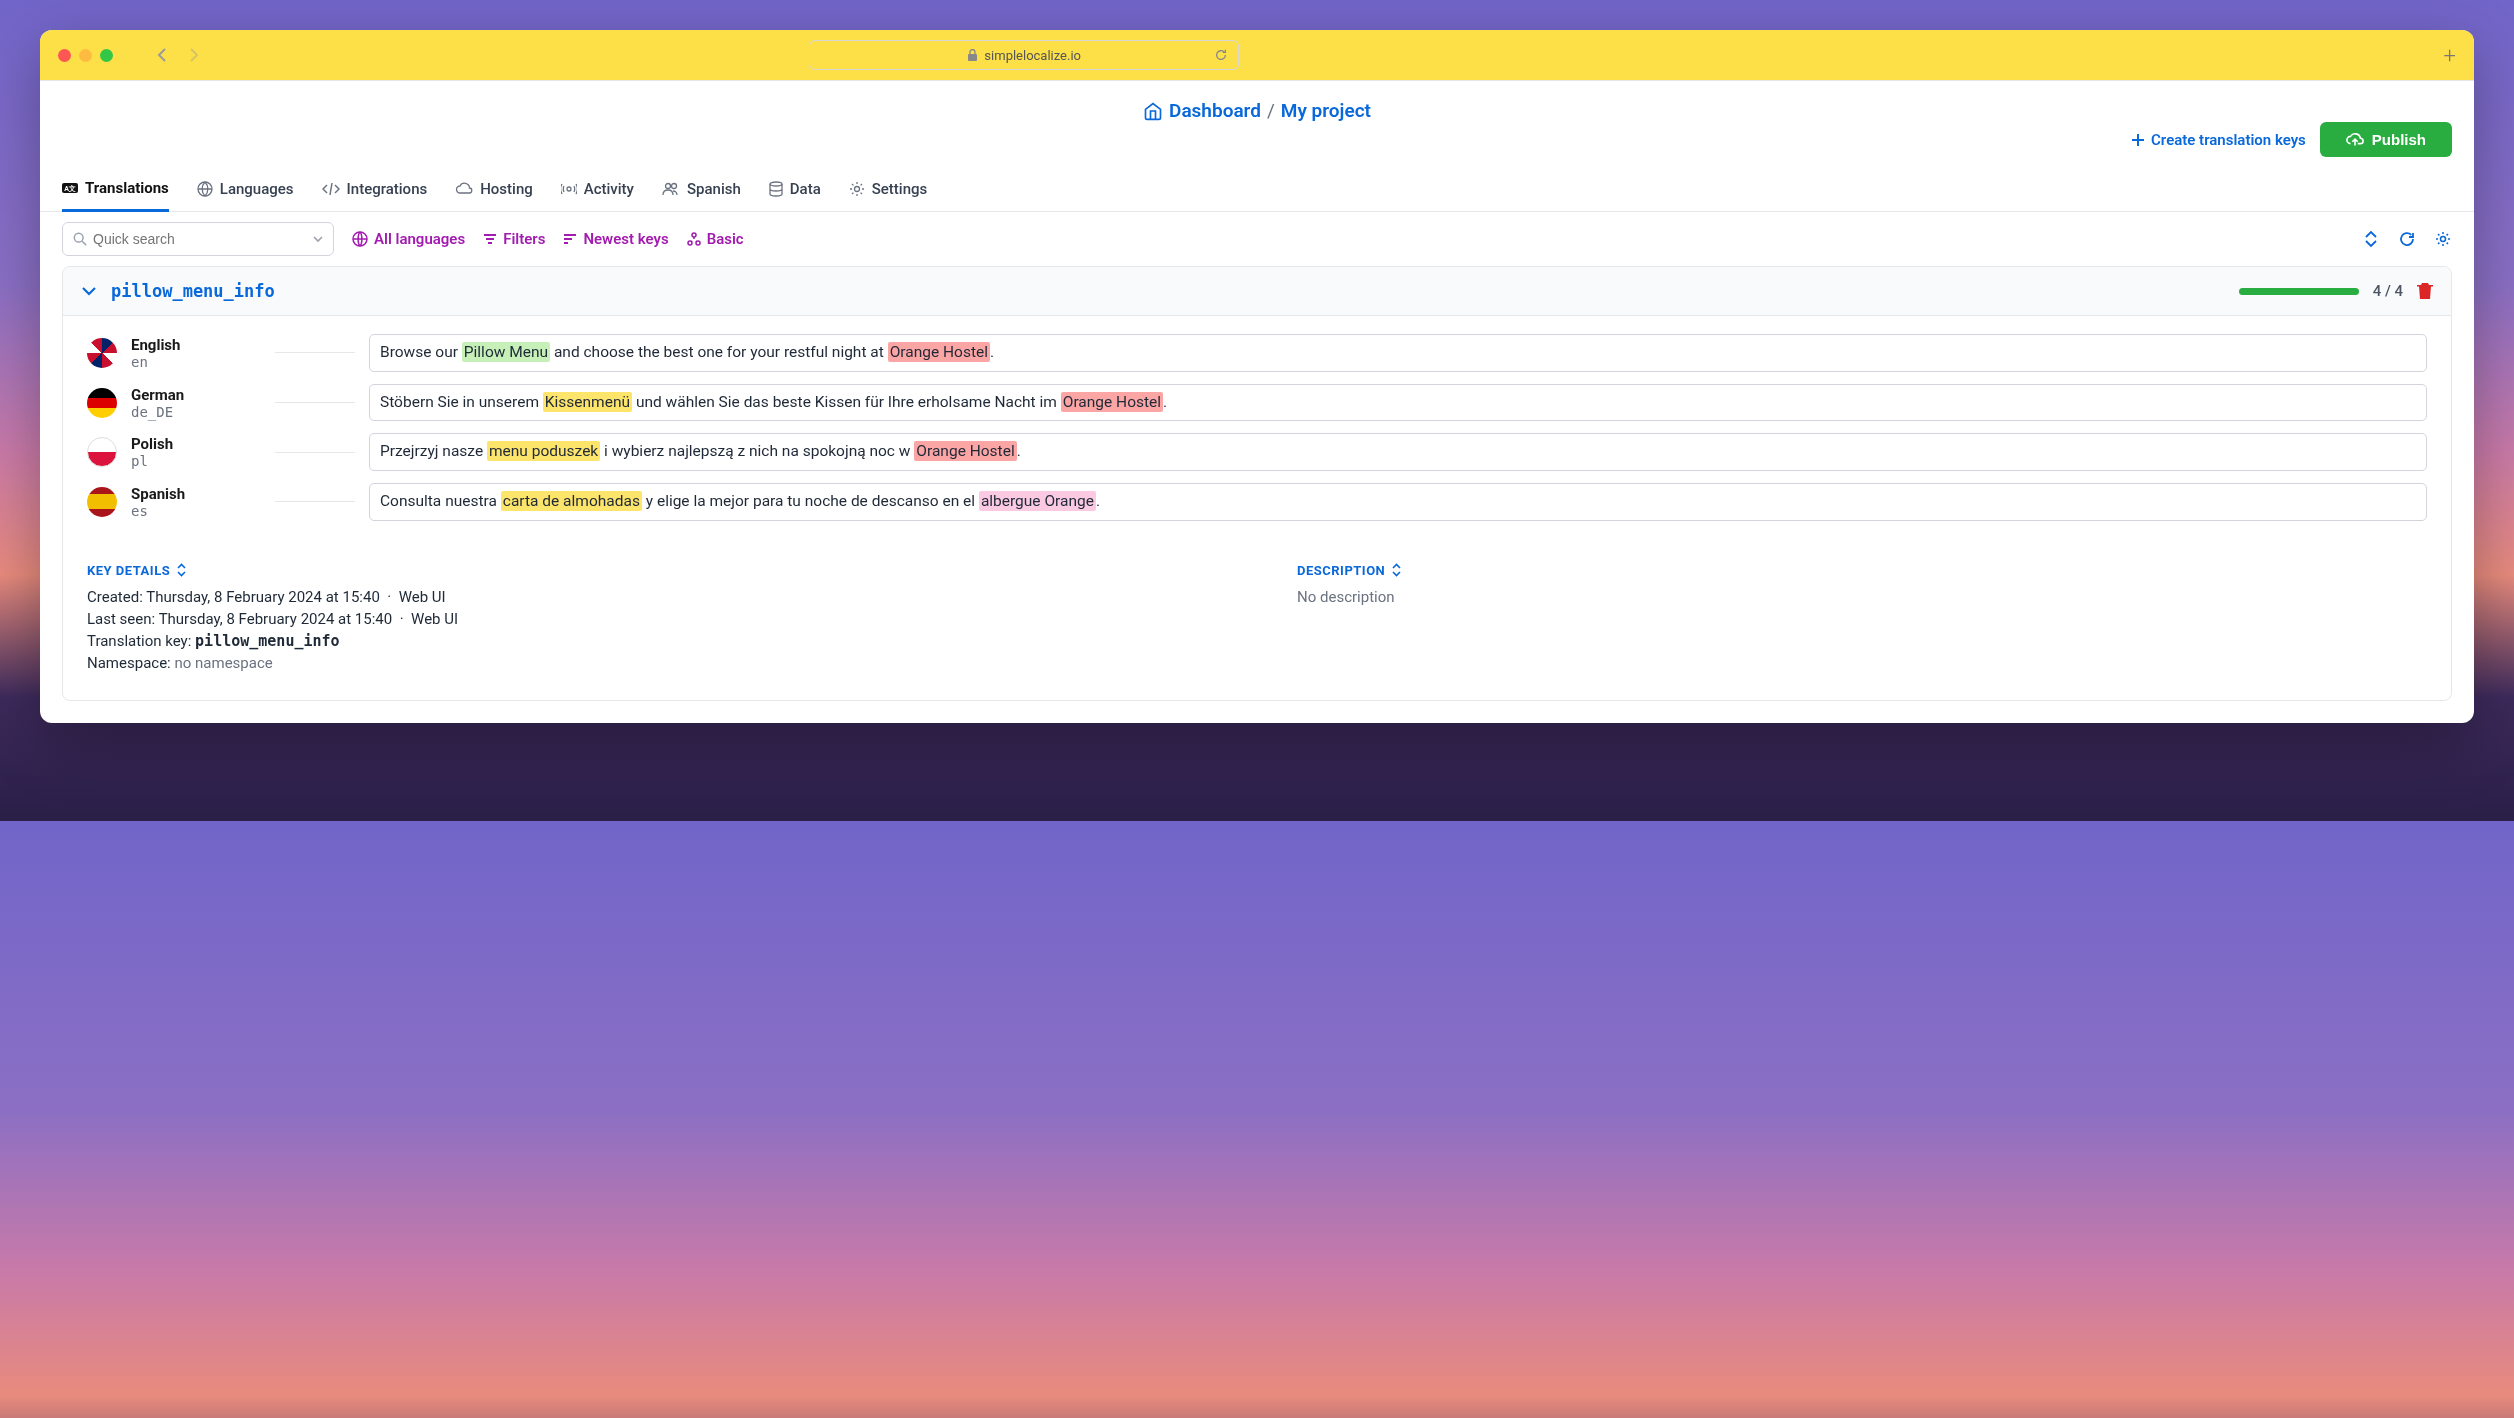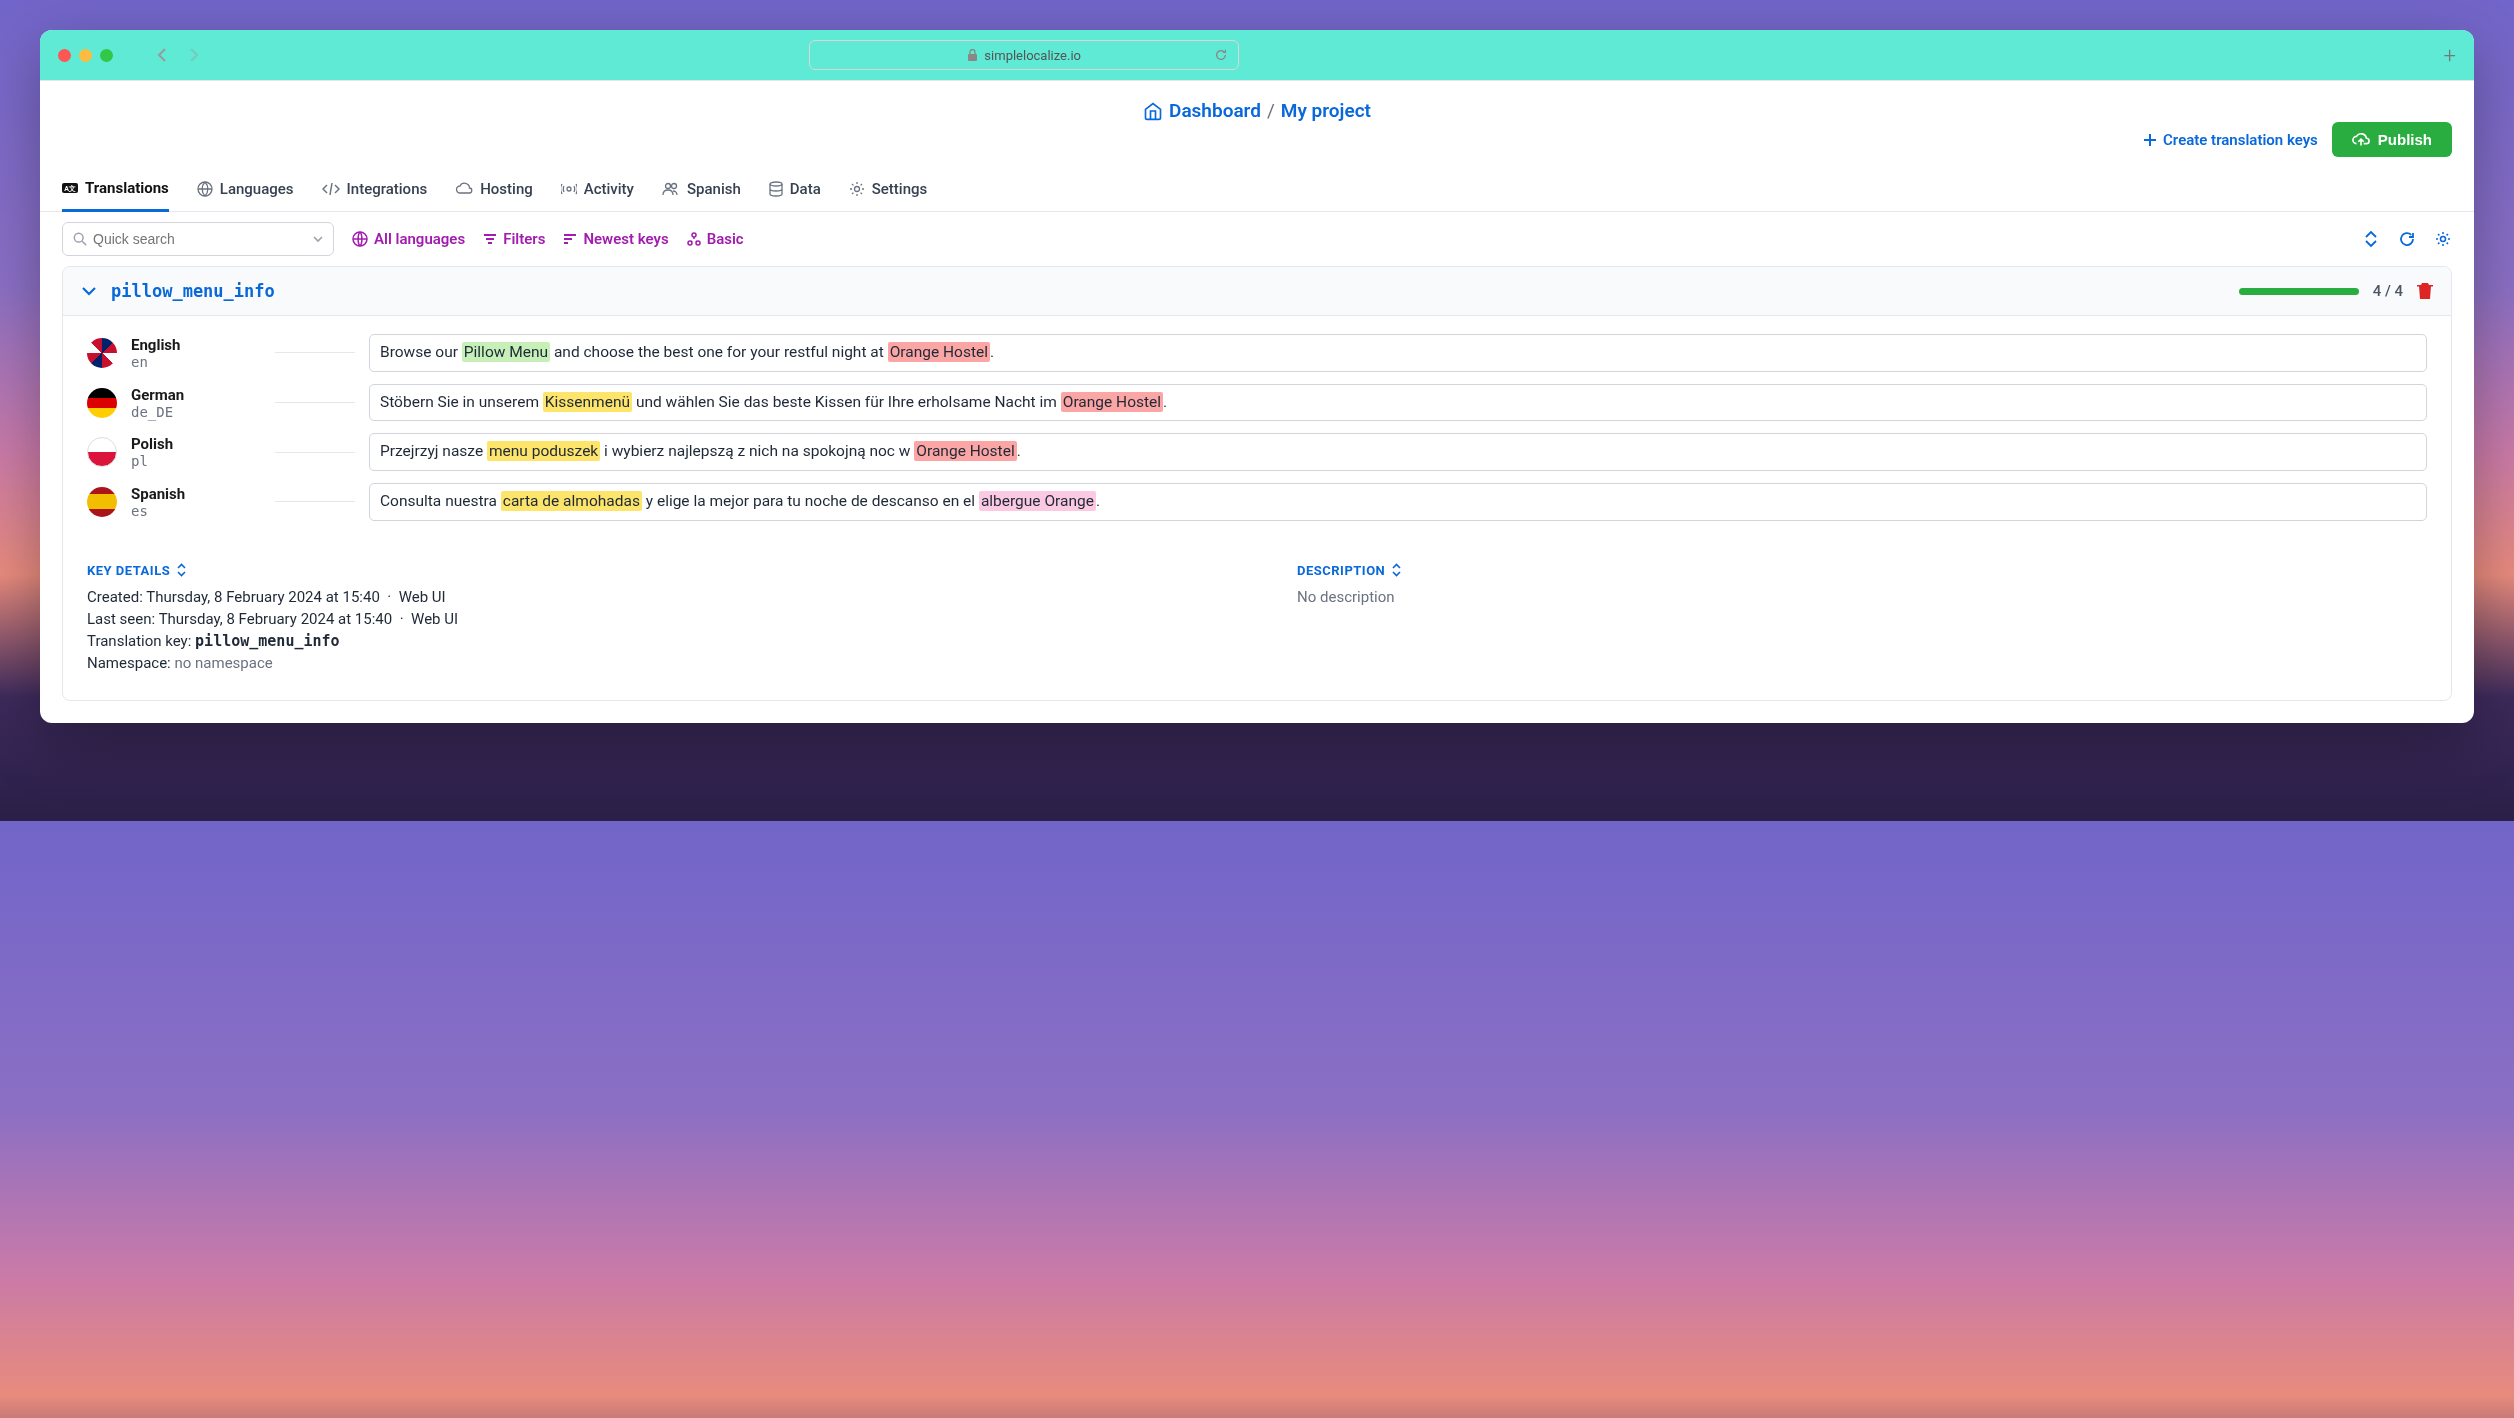--- a/index.html
+++ b/index.html
@@ -16,21 +16,21 @@
   border-radius: 12px;
   box-shadow: 0 20px 60px rgba(0,0,0,0.3);
   overflow: hidden;
 }
 .titlebar {
   display: flex;
   align-items: center;
   padding: 10px 18px;
   border-bottom: 1px solid #e6e6e6;
   gap: 12px;
-  background: #5eead4;
+  background: #fde047;
 }
 .traffic-lights { display: flex; gap: 8px; }
 .tl { width: 13px; height: 13px; border-radius: 50%; }
 .tl.red { background: #fc5753; }
 .tl.yellow { background: #fdbc40; }
 .tl.green { background: #33c748; }
 .nav-arrows { display: flex; gap: 18px; margin-left: 30px; color: #9a9a9a; }
 .nav-arrows svg { width: 14px; height: 16px; }
 .urlbar {
   flex: 0 0 430px;
@@ -56,21 +56,21 @@
 }
 .breadcrumb { display: flex; align-items: center; gap: 6px; font-size: 19px; font-weight: 600; color: #0968da; }
 .breadcrumb .icon { width: 20px; height: 20px; }
 .breadcrumb .sep { color: #6b7280; font-weight: 400; }
 .actions { margin-left: auto; display: flex; gap: 14px; align-items: center; }
 .link-btn { color: #0968da; font-weight: 600; font-size: 15px; display: flex; align-items: center; gap: 6px; }
 .publish-btn {
   background: #29ad40;
   color: #fff;
   border: none;
-  padding: 9px 20px;
+  padding: 9px 26px;
   border-radius: 6px;
   font-size: 15px;
   font-weight: 600;
   display: flex;
   align-items: center;
   gap: 8px;
   cursor: pointer;
 }
 .tabs {
   display: flex;

